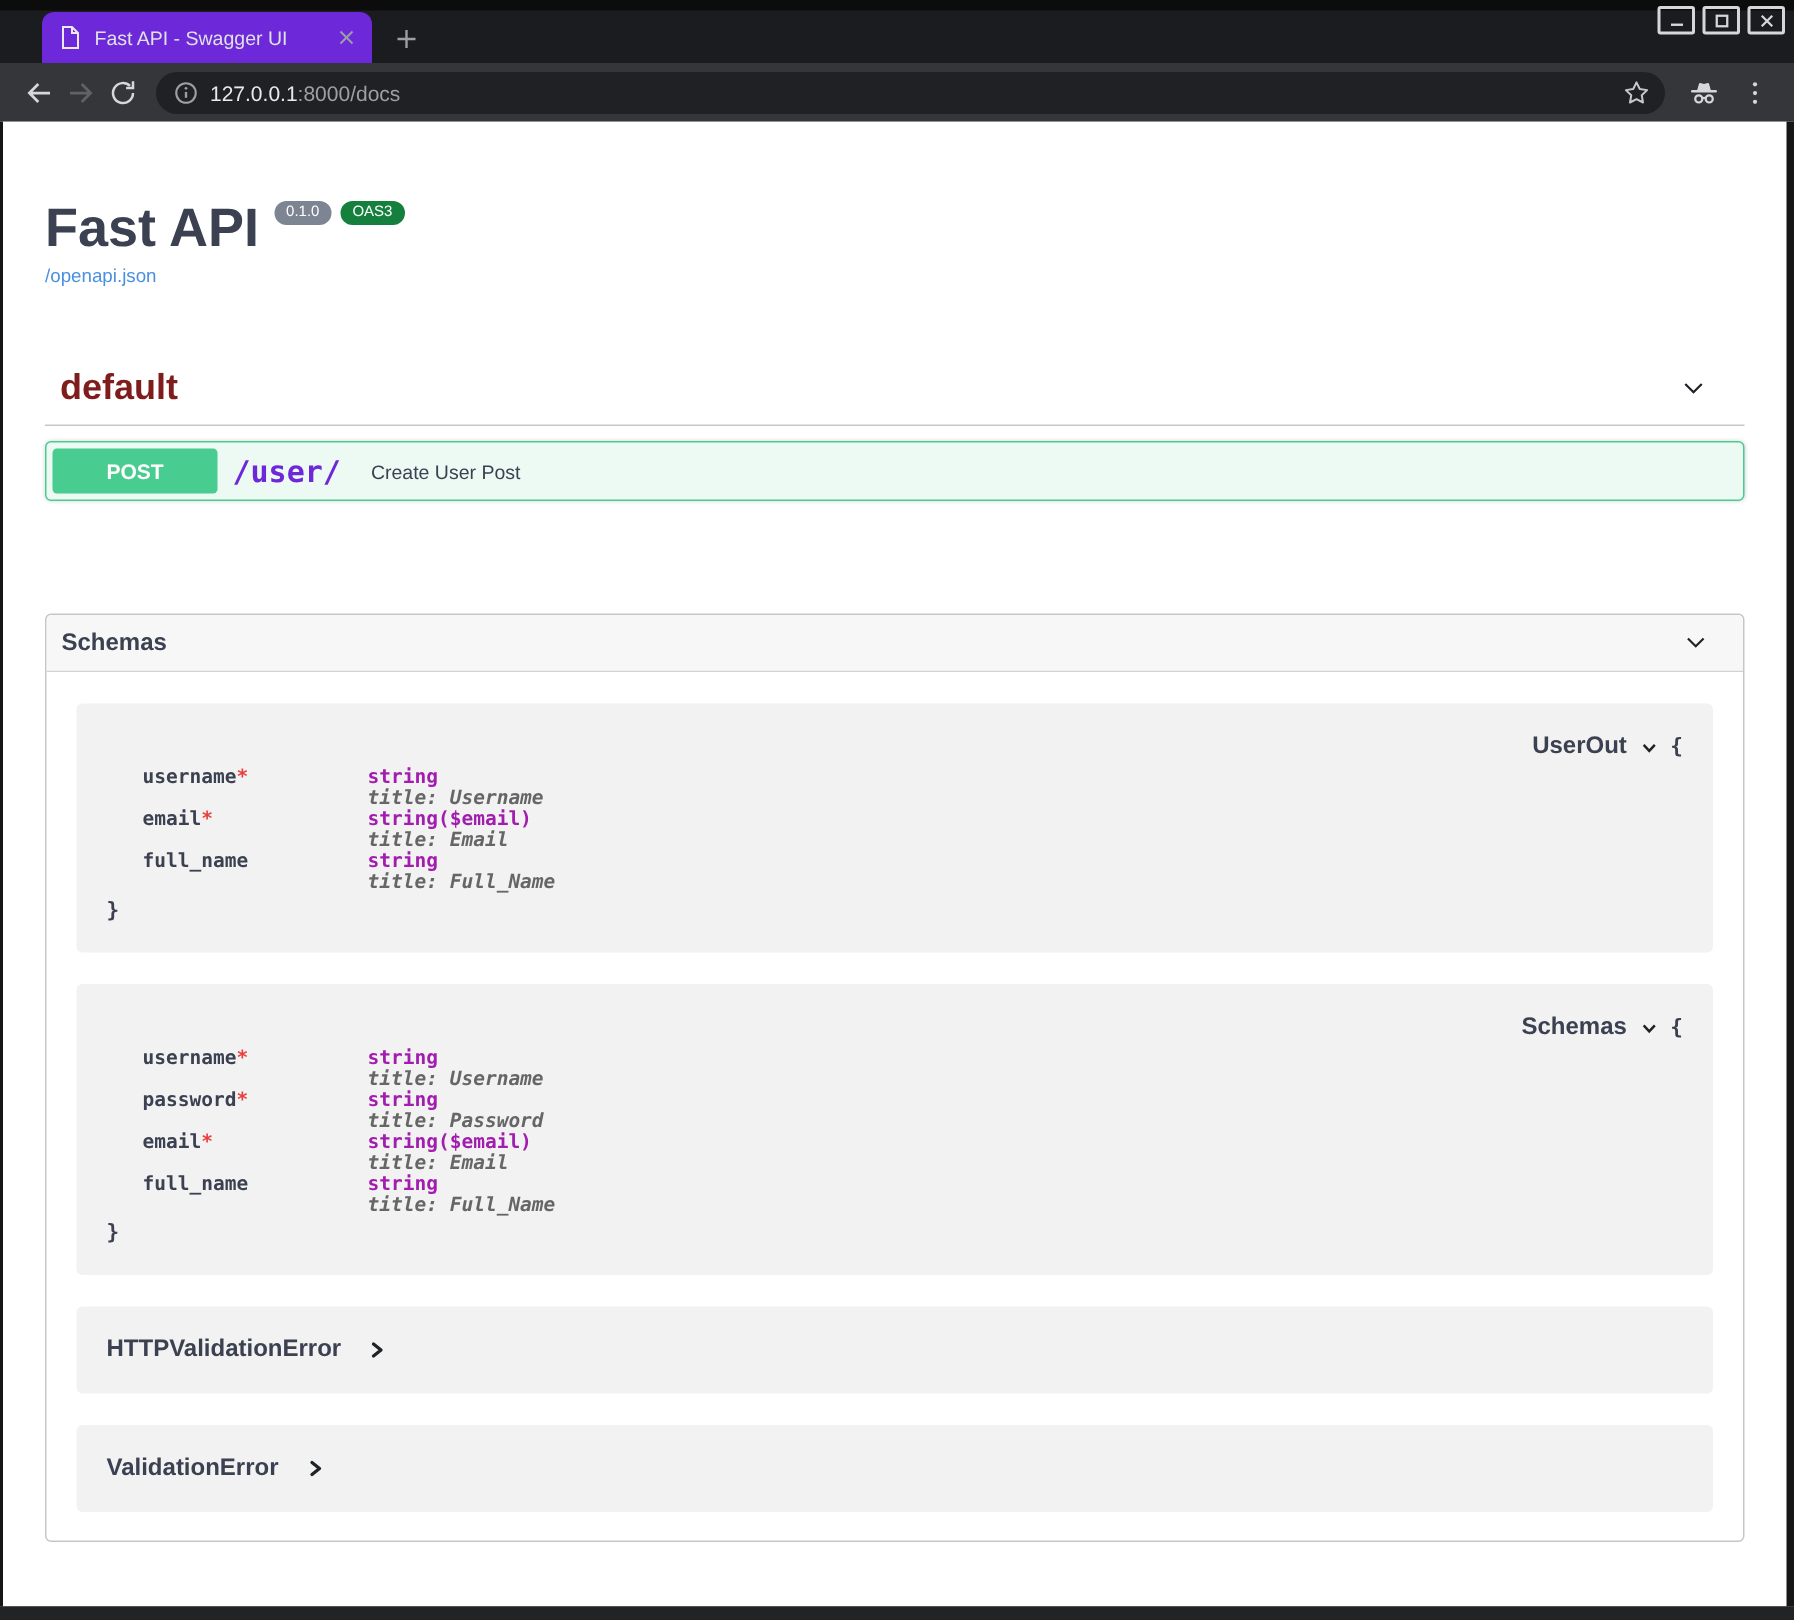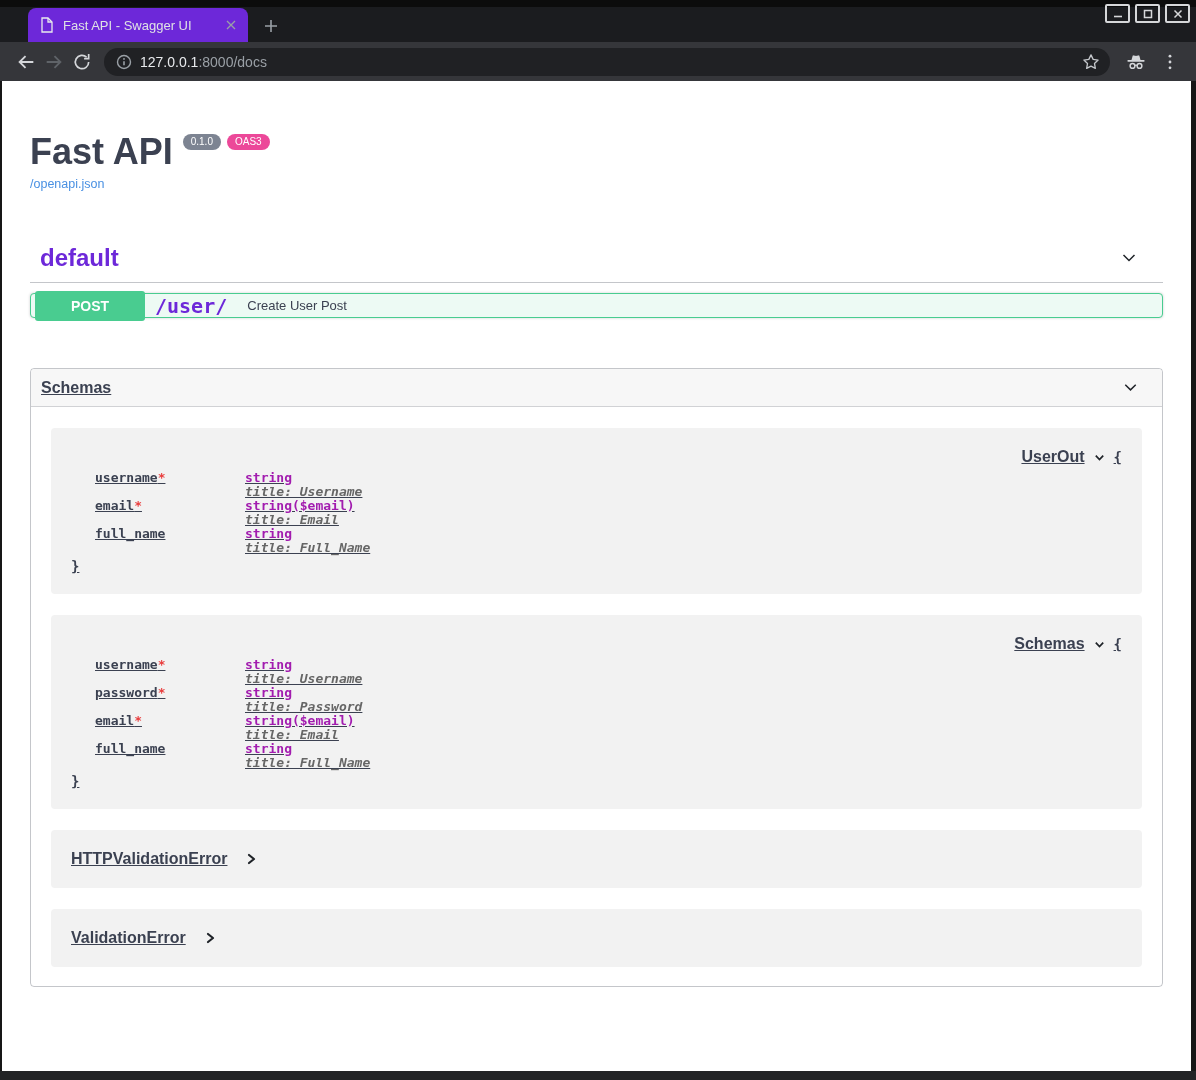--- a/index.html
+++ b/index.html
@@ -38,36 +38,36 @@
   .bottom-bar { height:9px; background:#222325; }
 
   .swagger { padding:0 28px; color:#3b4151; }
 
   .info { margin-top:50px; }
   .title-row { display:flex; align-items:flex-start; }
   h1.api-title { font-size:36px; font-weight:700; color:#3b4151; line-height:42px; }
   .badges { display:flex; gap:6px; margin-left:10px; margin-top:3px; }
   .badge { color:#fff; font-size:10px; font-weight:400; padding:3px 8px; border-radius:10px; line-height:10px; }
   .badge.ver { background:#7d8492; }
-  .badge.oas { background:#ec4899; }
+  .badge.oas { background:#15803d; }
   .spec-link { display:inline-block; margin-top:4px; font-size:12.5px; color:#4990e2; text-decoration:none; cursor:pointer; }
 
   .tag-row { margin-top:52px; display:flex; align-items:center; justify-content:space-between;
              padding:0 24px 10px 10px; border-bottom:1px solid rgba(59,65,81,.3); cursor:pointer; }
-  .tag-row h3 { font-size:24px; font-weight:700; color:#6d28d9; }
-
-  .opblock { margin-top:10px; height:25px; display:flex; align-items:center;
+  .tag-row h3 { font-size:24px; font-weight:700; color:#7f1d1d; }
+
+  .opblock { margin-top:10px; height:40px; display:flex; align-items:center;
              background:#edfaf4; border:1px solid #49cc90; border-radius:4px;
              box-shadow:0 0 3px rgba(0,0,0,.19); cursor:pointer; }
   .method { width:110px; margin-left:4px; text-align:center; background:#49cc90; color:#fff;
             font-weight:700; font-size:14px; padding:7px 0; border-radius:3px; }
   .path { font-family:"DejaVu Sans Mono", monospace; font-weight:700; font-size:20px; color:#6d28d9; margin-left:10px; }
   .summary { font-size:13px; color:#3b4151; margin-left:20px; }
 
-  .models { margin-top:50px; border:1px solid rgba(59,65,81,.3); border-radius:4px;text-decoration:underline; }
+  .models { margin-top:75px; border:1px solid rgba(59,65,81,.3); border-radius:4px; }
   .models-header { display:flex; align-items:center; justify-content:space-between;
                    padding:9px 22px 9px 10px; background:#f7f7f7;
                    border-bottom:1px solid rgba(59,65,81,.2); border-radius:4px 4px 0 0; cursor:pointer; }
   .models-header .hd { font-size:16px; font-weight:700; color:#3b4151; }
   .models-body { padding:21px 20px 19px 20px; }
 
   .model-box { background:#f2f2f2; border-radius:4px; padding:20px; margin-bottom:21px; }
   .model-box:last-child { margin-bottom:0; }
   .model-head { display:flex; align-items:center; gap:8px; cursor:pointer;justify-content:flex-end; }
   .model-title { font-size:16px; font-weight:700; color:#3b4151; }

